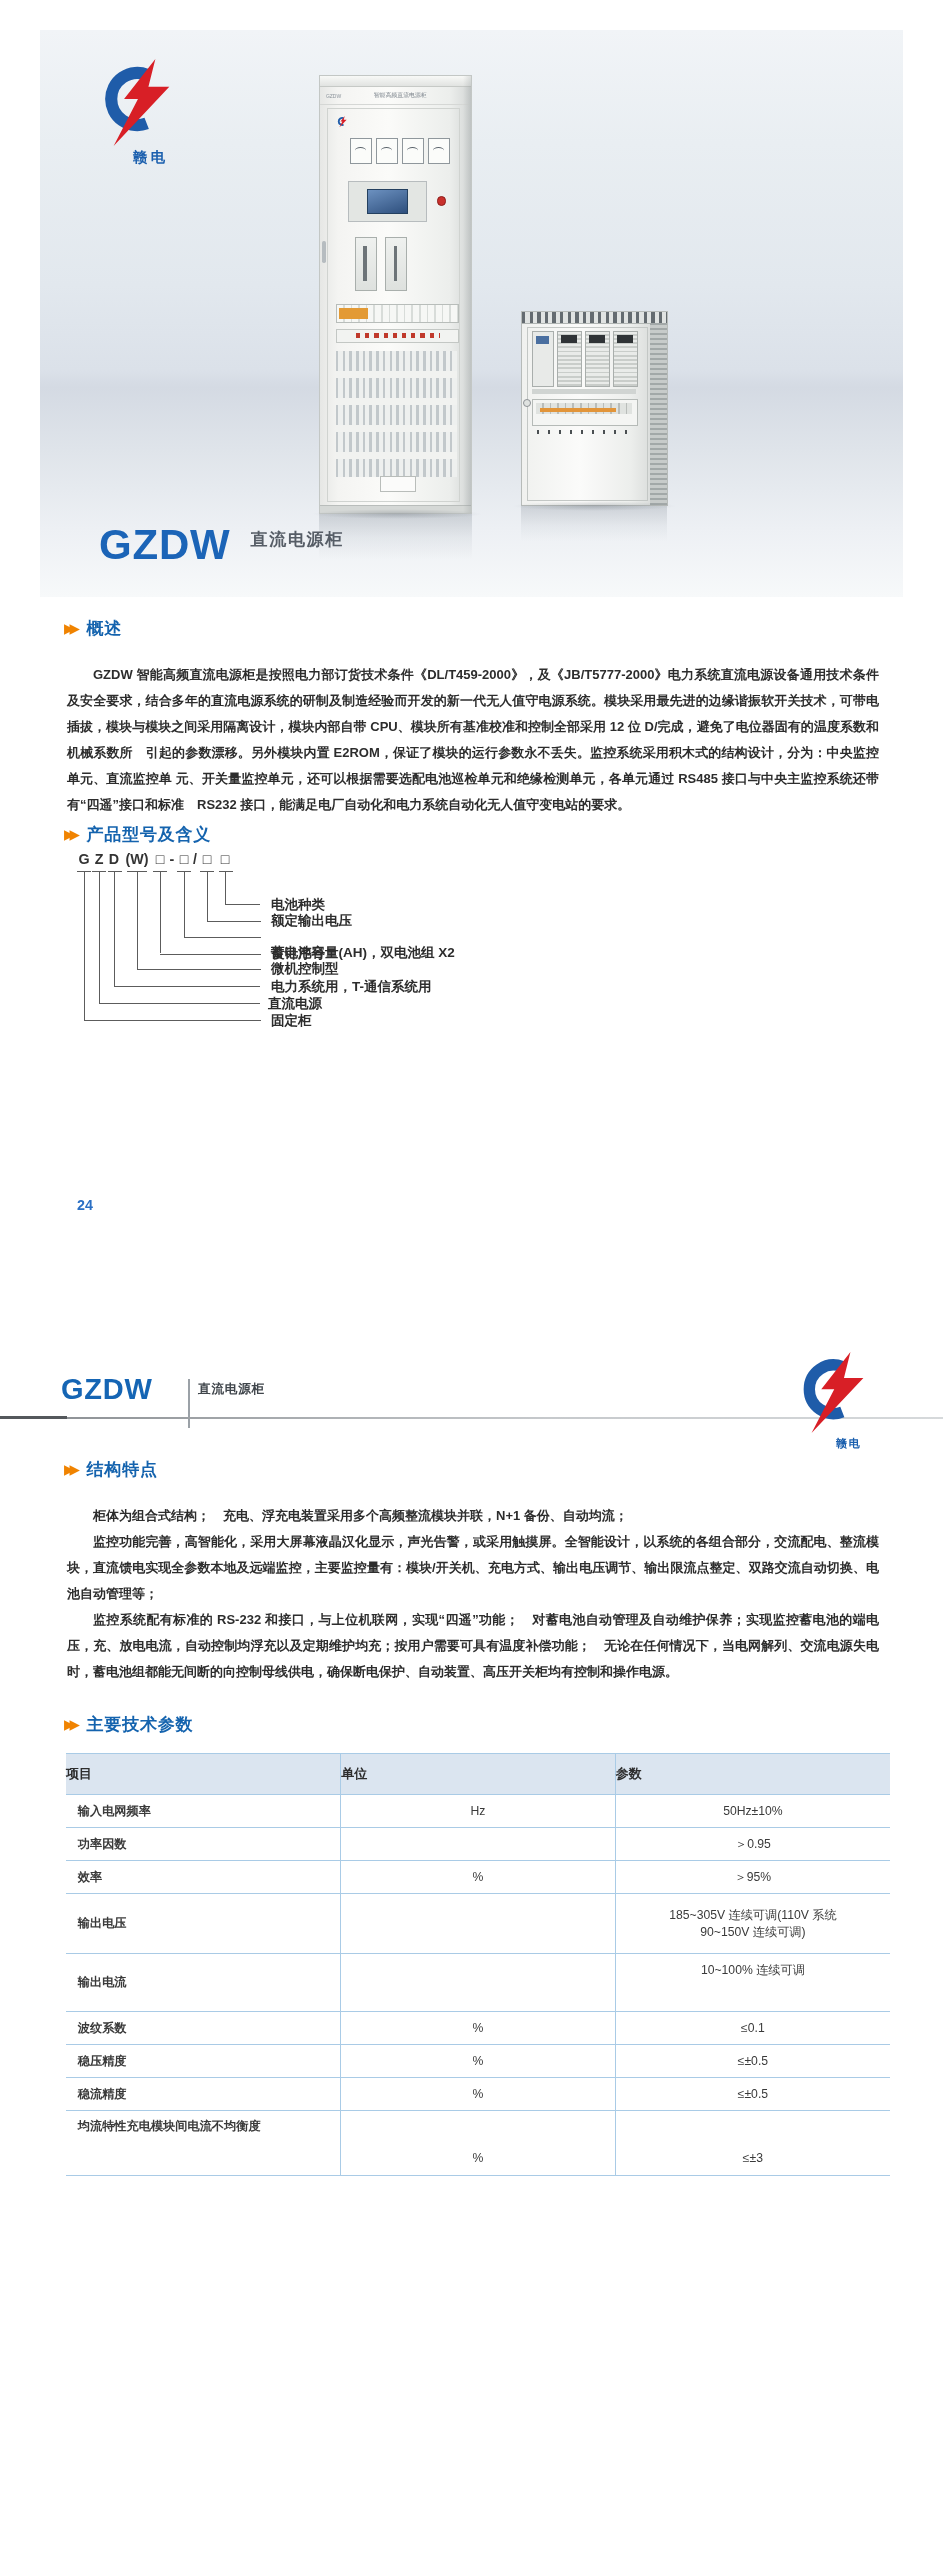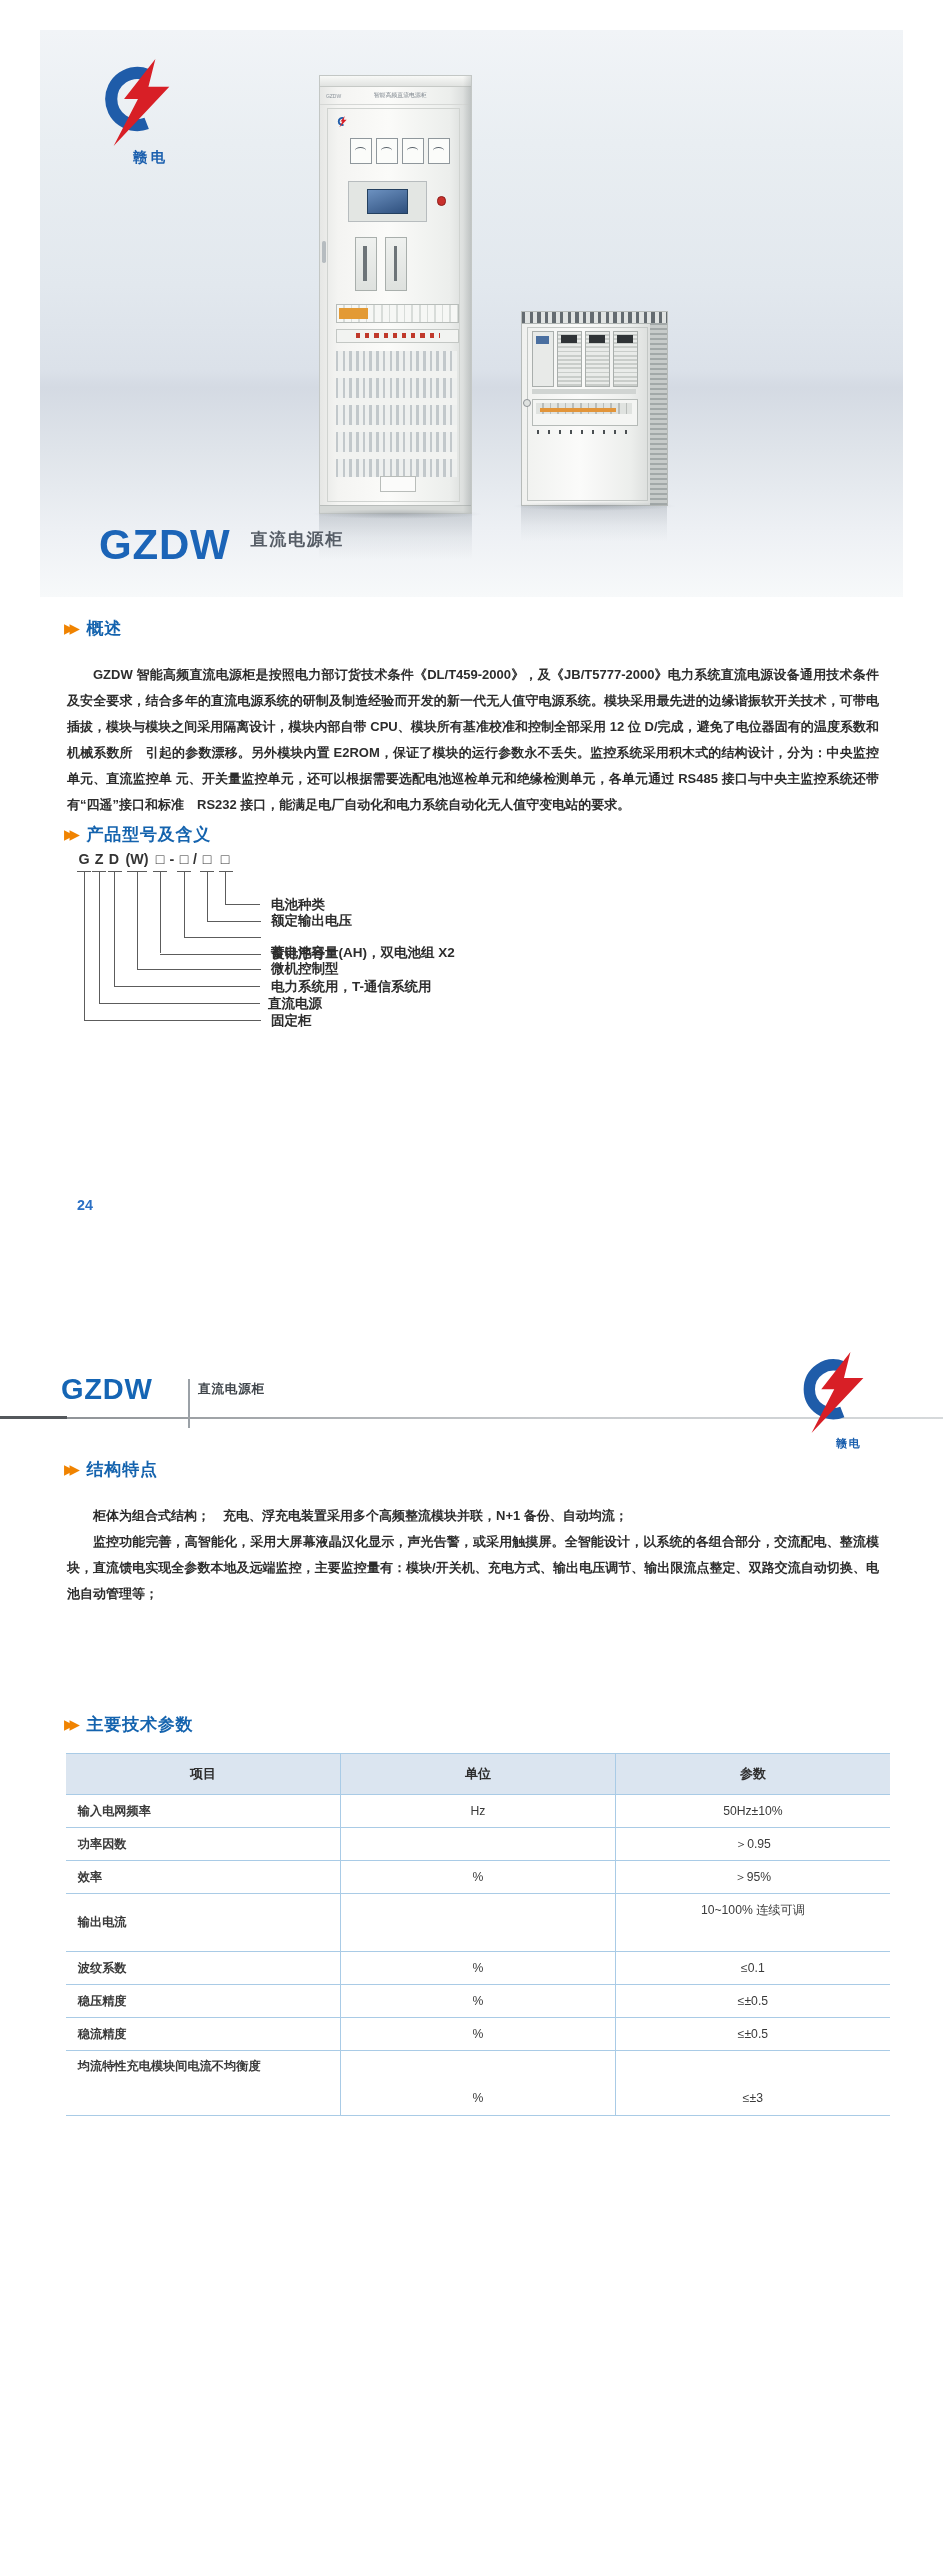--- a/index.html
+++ b/index.html
@@ -125,21 +125,21 @@
   .p2-sub{position:absolute;left:198px;top:1381px;font-size:12.6px;font-weight:bold;color:#40464c;letter-spacing:0.8px;}
   .p2-rule-a{position:absolute;left:0;top:1416px;width:67px;height:3.4px;background:#54585c;}
   .p2-rule-b{position:absolute;left:67px;top:1417px;width:876px;height:1.7px;
     background:linear-gradient(90deg,#8f9397,#c6c9cc 55%,#d6d9db);}
 
   
   #spec-table{position:absolute;left:66px;top:1753px;width:824px;border-collapse:collapse;table-layout:fixed;}
   #spec-table th,#spec-table td{border-top:1.7px solid #a9cbe6;padding:0;vertical-align:middle;}
   #spec-table tr:last-child td{border-bottom:1.7px solid #a9cbe6;}
   #spec-table td.c1,#spec-table td.c2,#spec-table th.c1,#spec-table th.c2{border-left:1.7px solid #a9cbe6;}
-  #spec-table th{height:40px;background:#dbe5f0;font-size:13px;font-weight:bold;color:#2d2d2d;text-align:center;}
+  #spec-table th{height:40px;background:#dbe5f0;font-size:13px;font-weight:bold;color:#2d2d2d;text-align:left;}
   #spec-table td{height:32px;font-size:12.2px;color:#3a3a3a;}
   #spec-table td.c0{font-weight:bold;text-align:left;padding-left:11.8px;}
   #spec-table td.c1,#spec-table td.c2{text-align:center;font-weight:normal;}
   #spec-table td.c2{padding:0 50px;}
   #spec-table tr.row-v td{height:59px;}
   #spec-table tr.row-c td{height:49px;}
   #spec-table tr.row-c td.c2{vertical-align:top;padding-top:8.4px;}
   #spec-table tr.row-split td{height:54px;}
   #spec-table tr.row-split td.c0{vertical-align:top;padding-top:6.7px;}
   #spec-table tr.row-split td.c1,#spec-table tr.row-split td.c2{vertical-align:bottom;padding-bottom:10px;}
@@ -296,20 +296,21 @@
     <div class="logo-text">赣电</div>
   </div>
 
   <div class="sec-heading" style="top:1457px;">
     <span class="arrows">▶▶</span>
     <span class="sec-title">结构特点</span>
   </div>
   <div class="body-text" id="features-body">
     <p>柜体为组合式结构；　充电、浮充电装置采用多个高频整流模块并联，N+1 备份、自动均流；</p>
     <p>监控功能完善，高智能化，采用大屏幕液晶汉化显示，声光告警，或采用触摸屏。全智能设计，以系统的各组合部分，交流配电、整流模块，直流馈电实现全参数本地及远端监控，主要监控量有：模块/开关机、充电方式、输出电压调节、输出限流点整定、双路交流自动切换、电池自动管理等；</p>
+    <p>监控系统配有标准的 RS-232 和接口，与上位机联网，实现“四遥”功能；　对蓄电池自动管理及自动维护保养；实现监控蓄电池的端电压，充、放电电流，自动控制均浮充以及定期维护均充；按用户需要可具有温度补偿功能；　无论在任何情况下，当电网解列、交流电源失电时，蓄电池组都能无间断的向控制母线供电，确保断电保护、自动装置、高压开关柜均有控制和操作电源。</p>
   </div>
 
   <div class="sec-heading" style="top:1712px;">
     <span class="arrows">▶▶</span>
     <span class="sec-title">主要技术参数</span>
   </div>
   <table id="spec-table">
       <thead>
         <tr>
           <th class="c0">项目</th>
@@ -325,20 +326,25 @@
         </tr>
         <tr>
           <td class="c0">功率因数</td>
           <td class="c1"></td>
           <td class="c2">＞0.95</td>
         </tr>
         <tr>
           <td class="c0">效率</td>
           <td class="c1">%</td>
           <td class="c2">＞95%</td>
+        </tr>
+        <tr class="row-v">
+          <td class="c0">输出电压</td>
+          <td class="c1"></td>
+          <td class="c2">185~305V 连续可调(110V 系统 90~150V 连续可调)</td>
         </tr>
         <tr class="row-c">
           <td class="c0">输出电流</td>
           <td class="c1"></td>
           <td class="c2">10~100% 连续可调</td>
         </tr>
         <tr>
           <td class="c0">波纹系数</td>
           <td class="c1">%</td>
           <td class="c2">≤0.1</td>

